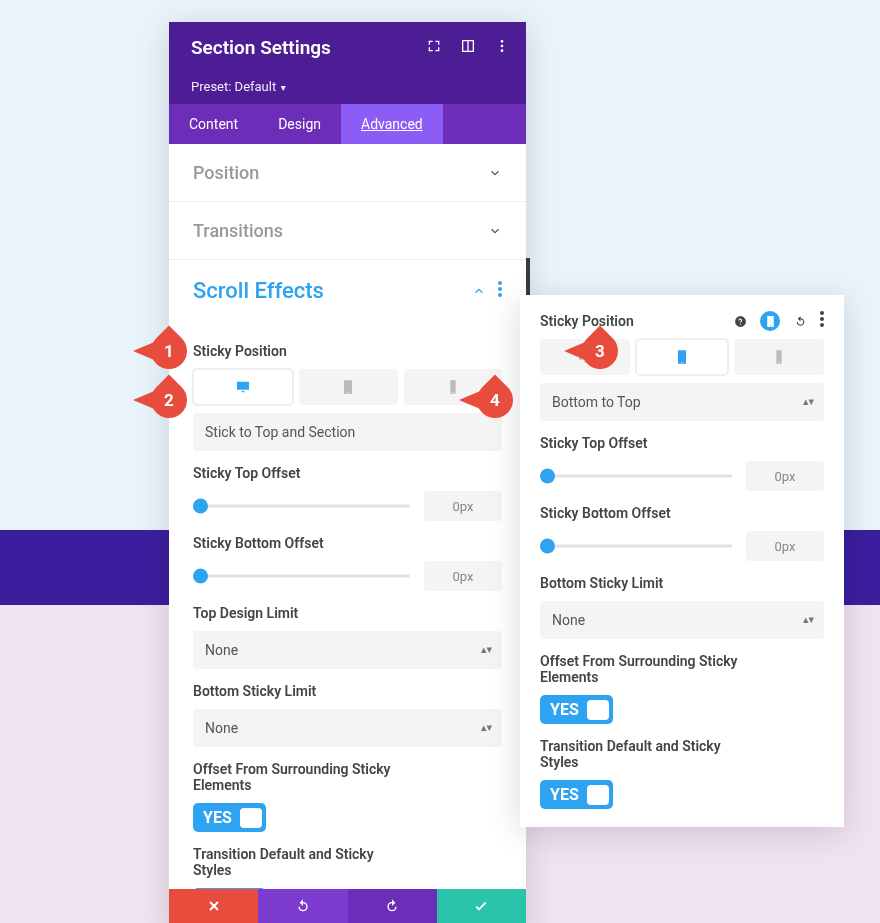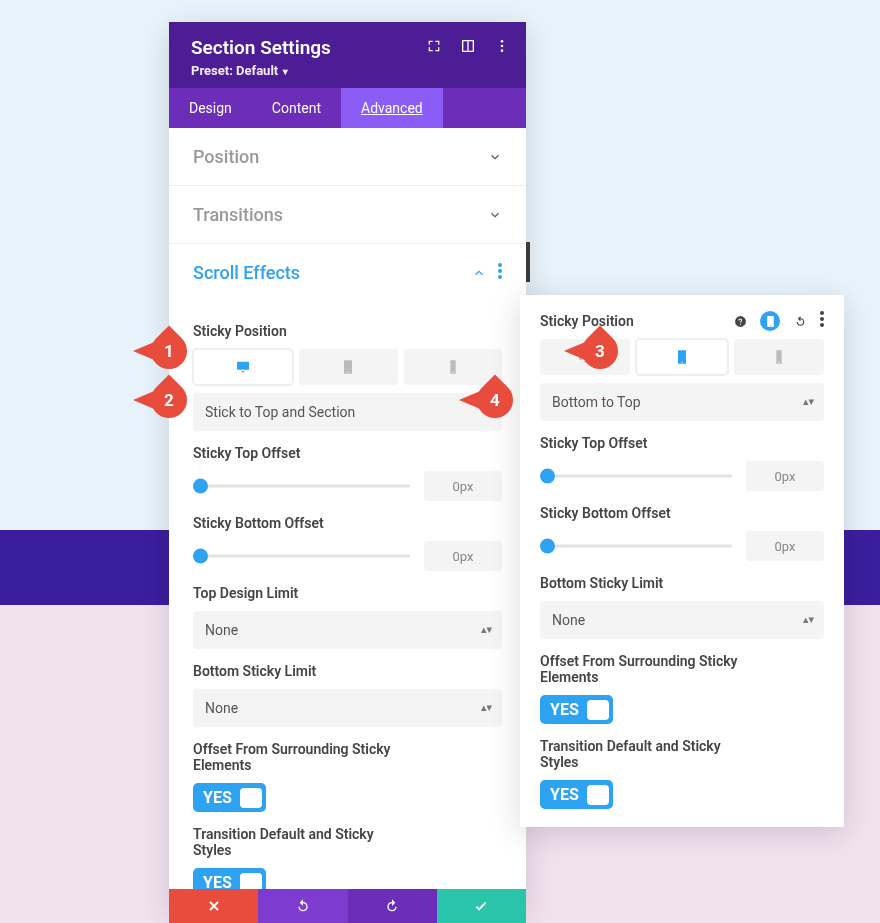--- a/index.html
+++ b/index.html
@@ -2,30 +2,30 @@
 <html><head>
 <meta charset="utf-8">
 <style>
 * { box-sizing: border-box; margin: 0; padding: 0; font-family: -apple-system, BlinkMacSystemFont, "Segoe UI", Roboto, Helvetica, Arial, sans-serif; }
 body { background: #e8f3fb; width: 880px; height: 923px; position: relative; overflow: hidden; }
 .bg-band-purple { position: absolute; left: 0; top: 530px; width: 880px; height: 75px; background: #3b1e9e; }
 .bg-band-pink { position: absolute; left: 0; top: 605px; width: 880px; height: 318px; background: #f1e2f0; }
 .panel1 { position: absolute; left: 169px; top: 22px; width: 357px; background: #fff; box-shadow: 0 6px 30px rgba(0,0,0,.15); }
 .hdr { background: #4c1d95; color: #fff; padding: 14px 22px 10px; position: relative; }
 .hdr-title { font-size: 19px; font-weight: 600; }
-.hdr-sub { font-size: 13px; opacity: .92; margin-top: 4px; font-weight: bold; }
+.hdr-sub { font-size: 13px; opacity: .92; margin-top: 20px; }
 .hdr-sub .caret { font-size: 10px; margin-left: 2px; }
 .hdr-icons { position: absolute; right: 16px; top: 16px; display: flex; gap: 18px; align-items: center; }
 .hdr-icons svg { width: 16px; height: 16px; fill: #fff; }
 .tabs { display: flex; background: #6c2eb9; }
 .tab { padding: 12px 20px; font-size: 14px; color: #fff; cursor: pointer; }
 .tab.active { background: #8b5cf6; text-decoration: underline; }
 .section-row { display: flex; align-items: center; justify-content: space-between; padding: 18px 24px; border-bottom: 1px solid #eee; cursor: pointer; }
 .section-row .title-collapsed { color: #999; font-size: 18px; font-weight: 500; }
-.section-row .title-expanded { color: #2ea3f2; font-size: 18px; font-weight: 500; }
+.section-row .title-expanded { color: #2ea3f2; font-size: 22px; font-weight: 500; }
 .chev { width: 14px; height: 14px; }
 .chev path { stroke: #555; stroke-width: 2; fill: none; }
 .chev.blue path { stroke: #2ea3f2; }
 .section-icons { display: flex; align-items: center; gap: 12px; }
 .vdots-blue svg circle { fill: #2ea3f2; }
 .content { padding: 8px 24px 16px; position: relative; }
 .lbl { font-size: 14px; font-weight: 600; color: #444; margin: 14px 0 10px; }
 .devices { display: flex; gap: 6px; }
 .dev-btn { flex: 1; height: 36px; background: #f4f4f4; border-radius: 4px; display: flex; align-items: center; justify-content: center; cursor: pointer; }
 .dev-btn.active { background: #fff; border: 1px solid #eee; box-shadow: 0 0 0 1px #eee; }
@@ -85,22 +85,22 @@
             <path d="M3 3h18v18H3V3zm2 2v14h6V5H5zm8 0v14h6V5h-6z"></path>
           </svg></span>
       <span><svg viewBox="0 0 24 24">
             <circle cx="12" cy="5" r="2"></circle>
             <circle cx="12" cy="12" r="2"></circle>
             <circle cx="12" cy="19" r="2"></circle>
           </svg></span>
     </div>
   </div>
   <div class="tabs">
+    <div class="tab">Content</div>
     <div class="tab">Design</div>
-    <div class="tab">Content</div>
     <div class="tab active">Advanced</div>
   </div>
   <div class="section-row">
     <span class="title-collapsed">Position</span>
     <svg class="chev" viewBox="0 0 24 24">
         <path d="M6 9l6 6 6-6"></path>
       </svg>
   </div>
   <div class="section-row">
     <span class="title-collapsed">Transitions</span>

